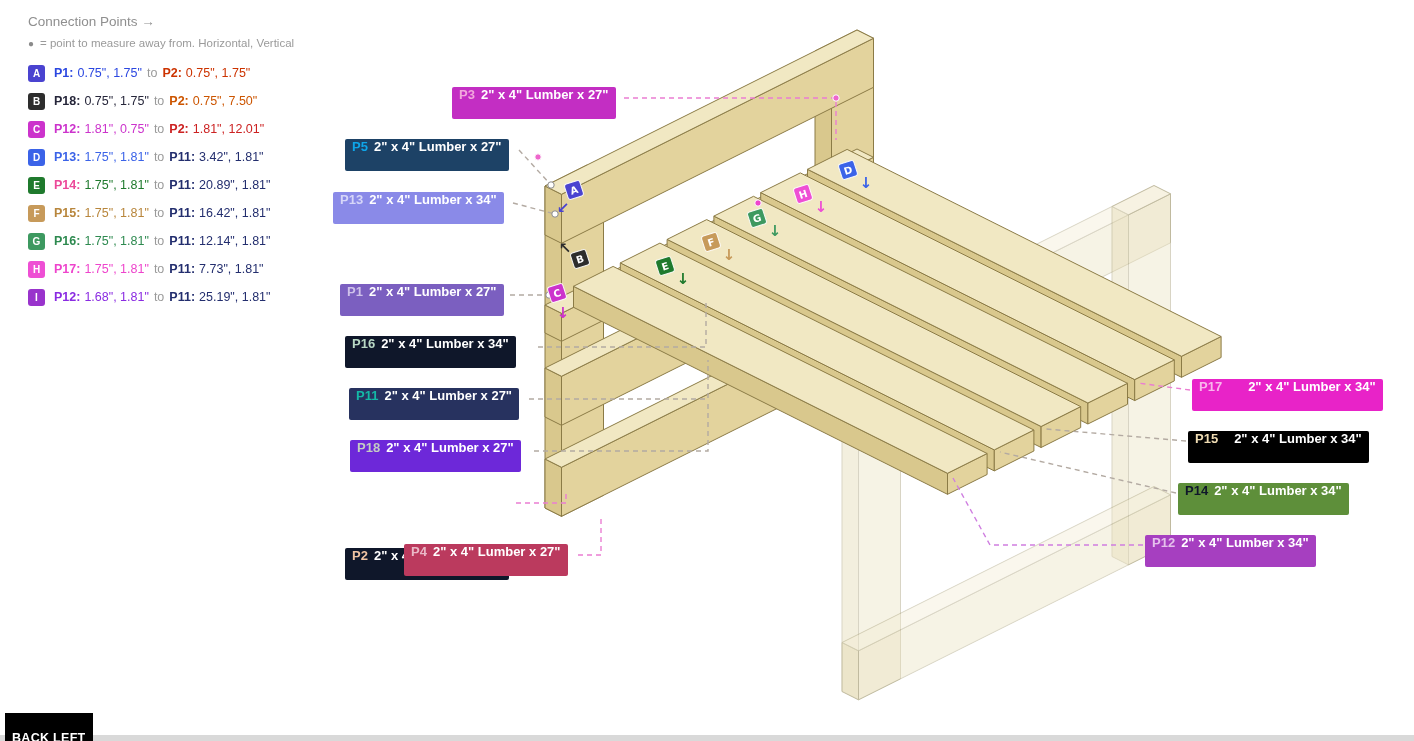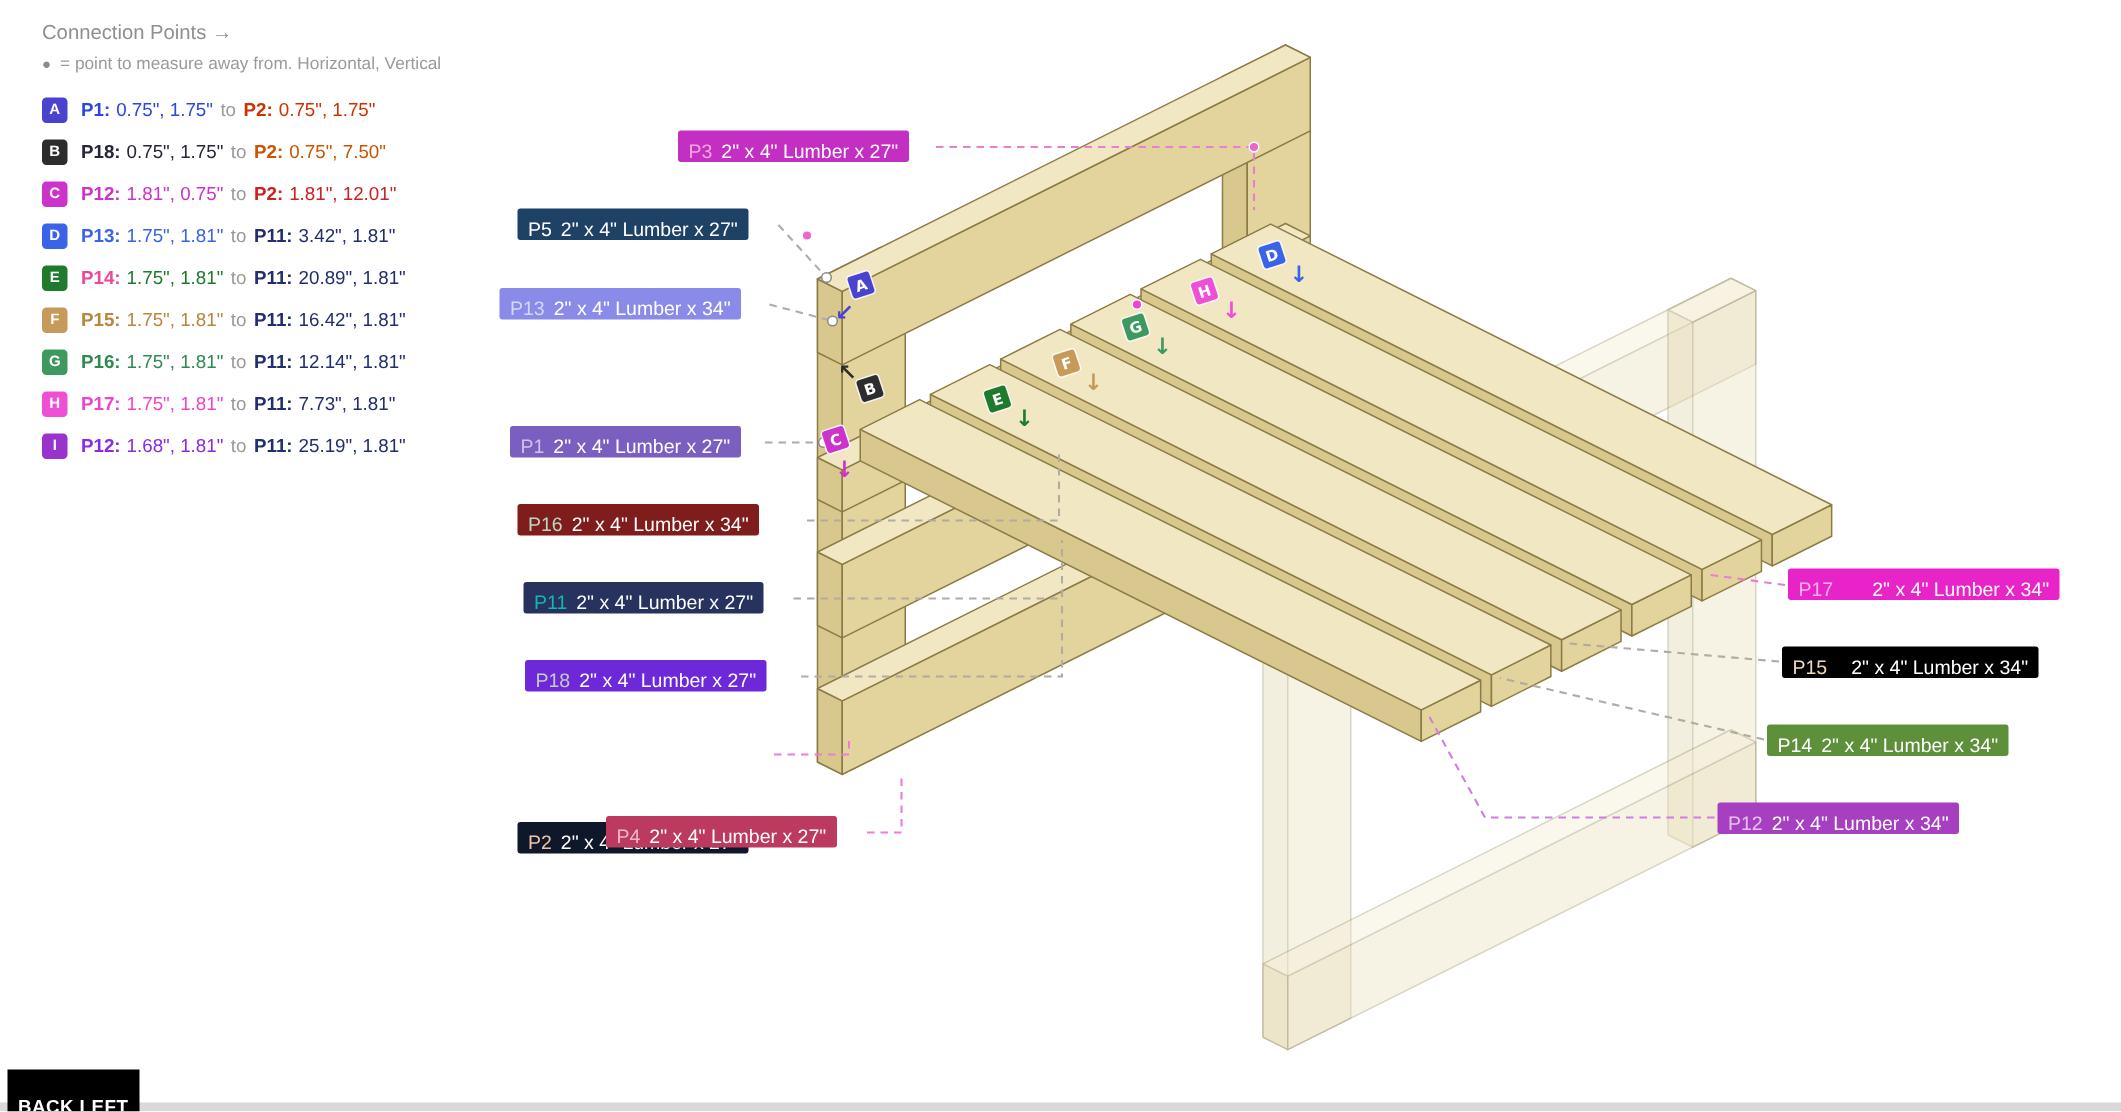--- a/index.html
+++ b/index.html
@@ -10,22 +10,22 @@
   .panel-title{color:#8f8f8f;font-size:13.5px;}
   .legend{margin-top:8px;color:#9a9a9a;font-size:11.5px;display:flex;align-items:center;}
   .legend-dot{color:#8a8a8a;font-size:10px;margin-right:6px;}
   .cp-list{margin-top:10px;}
   .cp-row{display:flex;align-items:center;height:28px;font-size:12.5px;white-space:nowrap;}
   .cp-badge{width:17px;height:17px;border-radius:3px;color:#fff;font-size:10px;font-weight:bold;
             display:inline-flex;align-items:center;justify-content:center;margin-right:9px;flex:0 0 17px;}
   .cp-part{font-weight:bold;margin-right:4px;}
   .cp-vals{margin-right:5px;}
   .cp-to{color:#9a9a9a;margin-right:5px;}
-  .part-label{position:absolute;z-index:2;height:21px;padding:0 7px;display:flex;align-items:flex-end;
-              border-radius:2px;font-size:13px;font-weight:normal;color:#fff;white-space:nowrap;}
+  .part-label{position:absolute;z-index:2;height:32px;padding:0 7px;display:flex;align-items:flex-start;
+              border-radius:2px;font-size:13px;font-weight:bold;color:#fff;white-space:nowrap;}
   .pl-num{margin-right:6px;}
   .view-label{position:absolute;z-index:3;left:5px;top:713px;background:#000;color:#fff;
               font-weight:bold;font-size:12.5px;padding:18px 7px;letter-spacing:.3px;}
   .bottom-strip{position:absolute;z-index:0;left:0;top:735px;width:1414px;height:6px;background:#d9d9d9;}
 </style>
 </head>
 <body>
 
 <div class="stage">
   <div class="bottom-strip"></div>
@@ -252,32 +252,32 @@
         <span class="cp-vals" style="color: rgb(35, 46, 110);">25.19", 1.81"</span>
       </div>
     </div>
   </div>
 
   <div class="part-label" style="left: 452px; top: 87px; background-color: rgb(195, 46, 195);">
     <span class="pl-num" style="color: rgb(242, 167, 221);">P3</span>
     <span class="pl-spec">2" x 4" Lumber  x 27"</span>
   </div>
   <div class="part-label" style="left: 345px; top: 139px; background-color: rgb(29, 66, 102);">
-    <span class="pl-num" style="color: #ffffff;">P5</span>
+    <span class="pl-num" style="color: #0ea5e9;">P5</span>
     <span class="pl-spec">2" x 4" Lumber  x 27"</span>
   </div>
   <div class="part-label" style="left: 333px; top: 192px; background-color: rgb(138, 138, 232);">
     <span class="pl-num" style="color: rgb(214, 214, 248);">P13</span>
     <span class="pl-spec">2" x 4" Lumber  x 34"</span>
   </div>
   <div class="part-label" style="left: 340px; top: 284px; background-color: rgb(123, 95, 192);">
     <span class="pl-num" style="color: rgb(207, 194, 234);">P1</span>
     <span class="pl-spec">2" x 4" Lumber  x 27"</span>
   </div>
-  <div class="part-label" style="left: 345px; top: 336px; background-color: #7f1d1d;">
+  <div class="part-label" style="left: 345px; top: 336px; background-color: #0f172a;">
     <span class="pl-num" style="color: rgb(184, 216, 196);">P16</span>
     <span class="pl-spec">2" x 4" Lumber  x 34"</span>
   </div>
   <div class="part-label" style="left: 349px; top: 388px; background-color: rgb(39, 50, 95);">
     <span class="pl-num" style="color: #14b8a6;">P11</span>
     <span class="pl-spec">2" x 4" Lumber  x 27"</span>
   </div>
   <div class="part-label" style="left: 350px; top: 440px; background-color: #6d28d9;">
     <span class="pl-num" style="color: rgb(195, 204, 195);">P18</span>
     <span class="pl-spec">2" x 4" Lumber  x 27"</span>
@@ -292,21 +292,21 @@
   </div>
   <div class="part-label" style="left: 1192px; top: 379px; background-color: rgb(232, 35, 200); gap: 20px;">
     <span class="pl-num" style="color: rgb(249, 182, 236);">P17</span>
     <span class="pl-spec">2" x 4" Lumber  x 34"</span>
   </div>
   <div class="part-label" style="left: 1188px; top: 431px; background-color: #000000; gap: 10px;">
     <span class="pl-num" style="color: rgb(238, 219, 178);">P15</span>
     <span class="pl-spec">2" x 4" Lumber  x 34"</span>
   </div>
   <div class="part-label" style="left: 1178px; top: 483px; background-color: rgb(94, 143, 58);">
-    <span class="pl-num" style="color: #ffffff;">P14</span>
+    <span class="pl-num" style="color: #0f172a;">P14</span>
     <span class="pl-spec">2" x 4" Lumber  x 34"</span>
   </div>
   <div class="part-label" style="left: 1145px; top: 535px; background-color: rgb(166, 63, 192);">
     <span class="pl-num" style="color: rgb(229, 192, 236);">P12</span>
     <span class="pl-spec">2" x 4" Lumber  x 34"</span>
   </div>
 
   <div class="view-label">BACK LEFT</div>
 </div>
 

